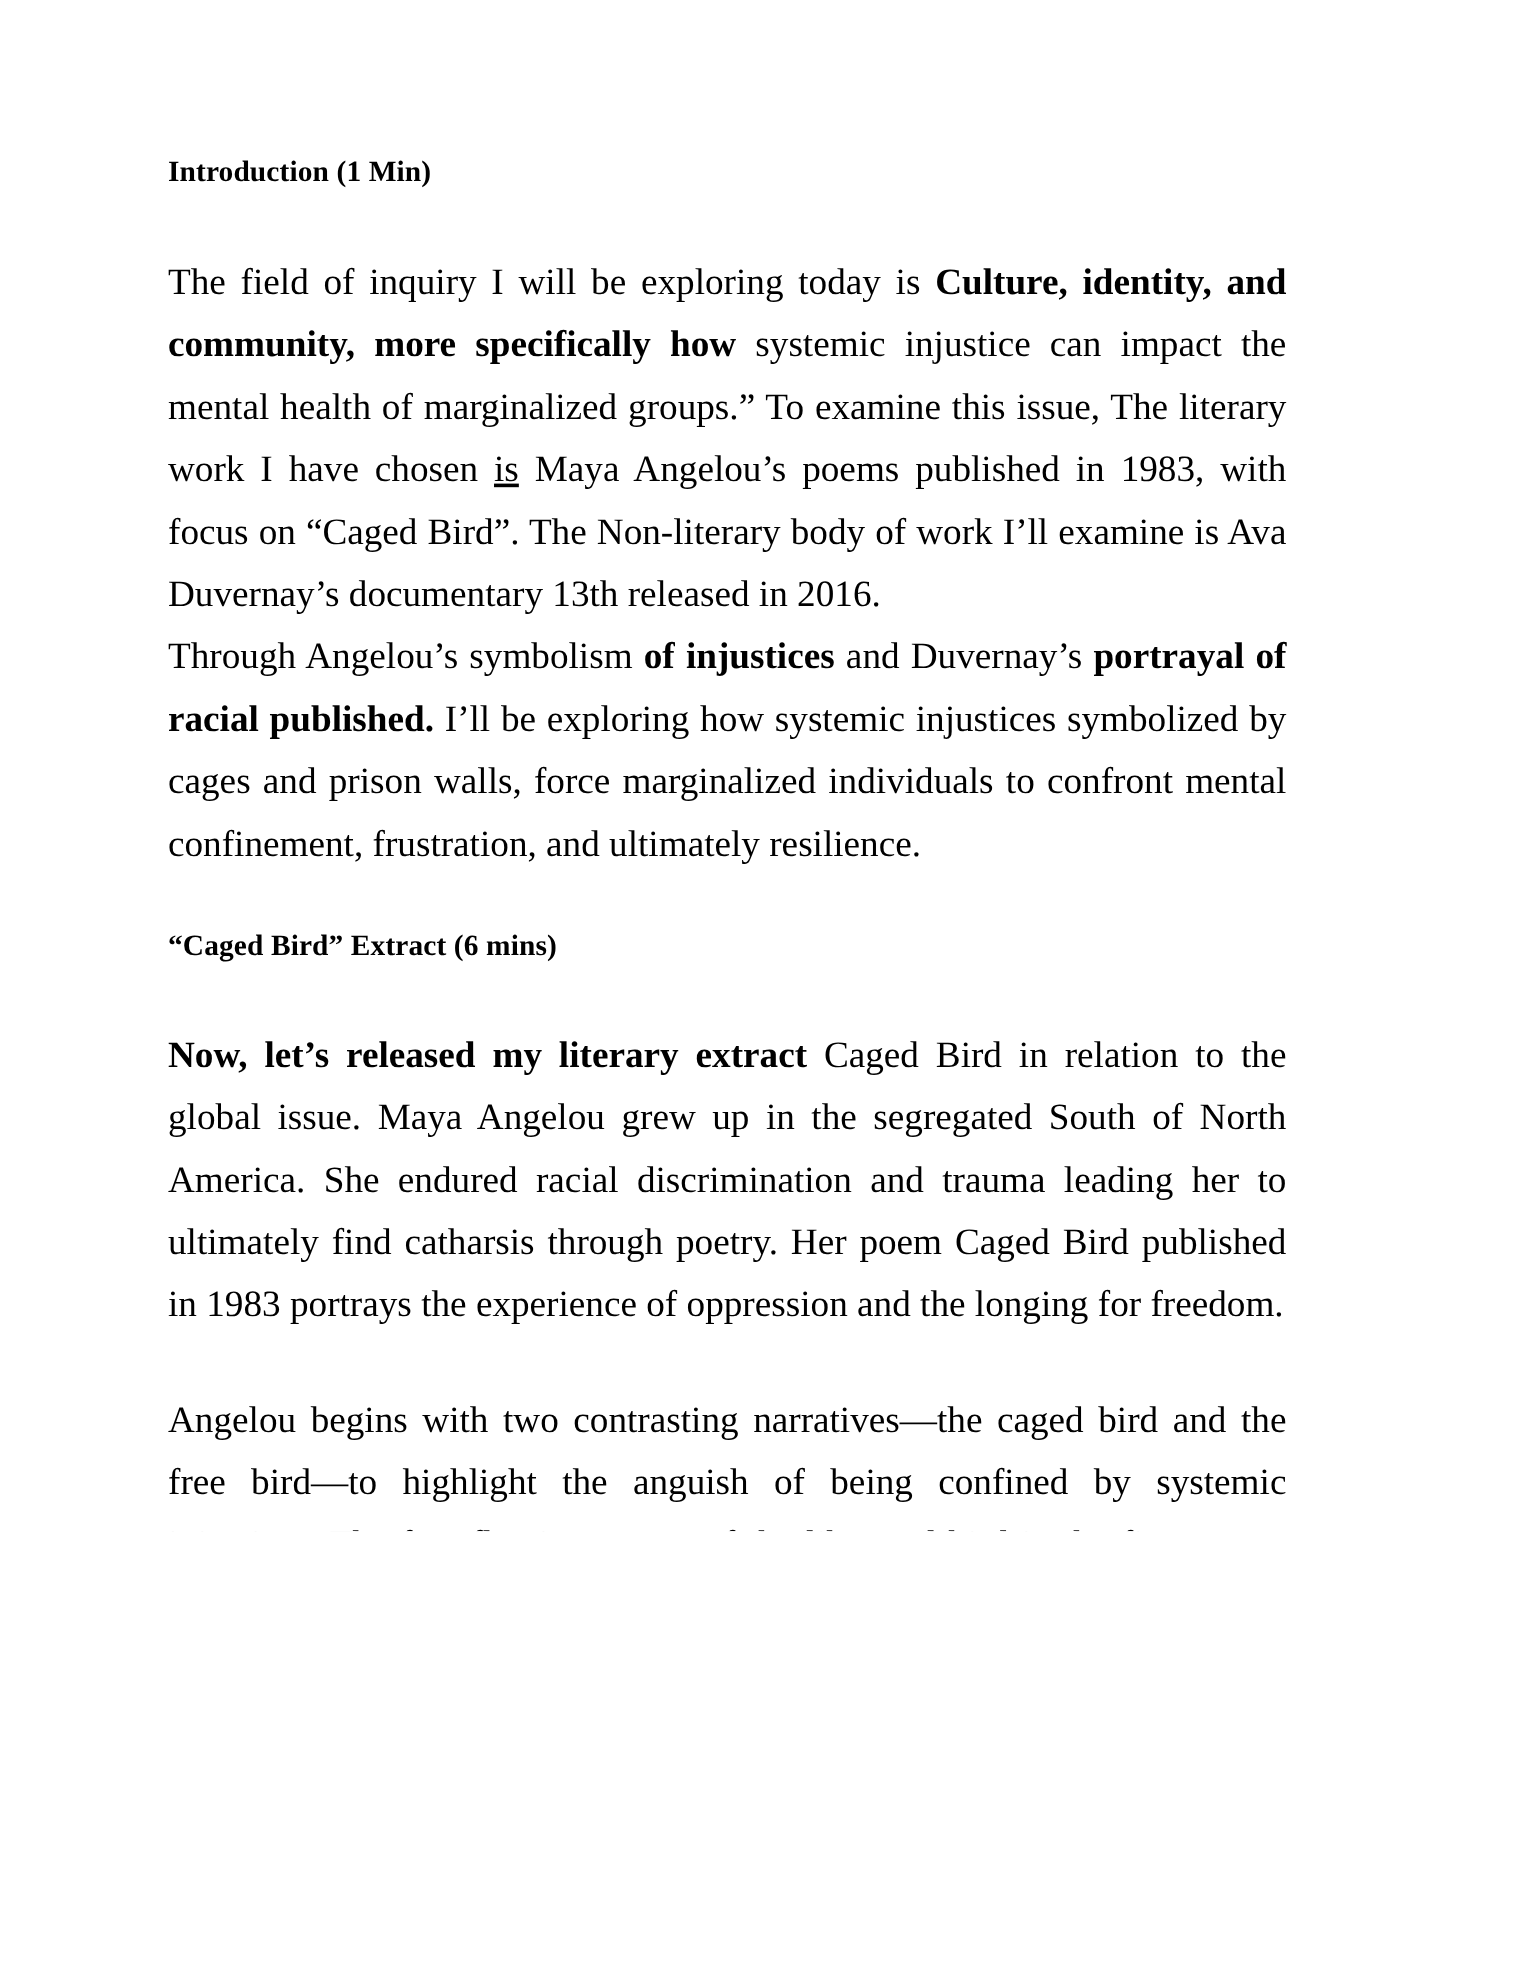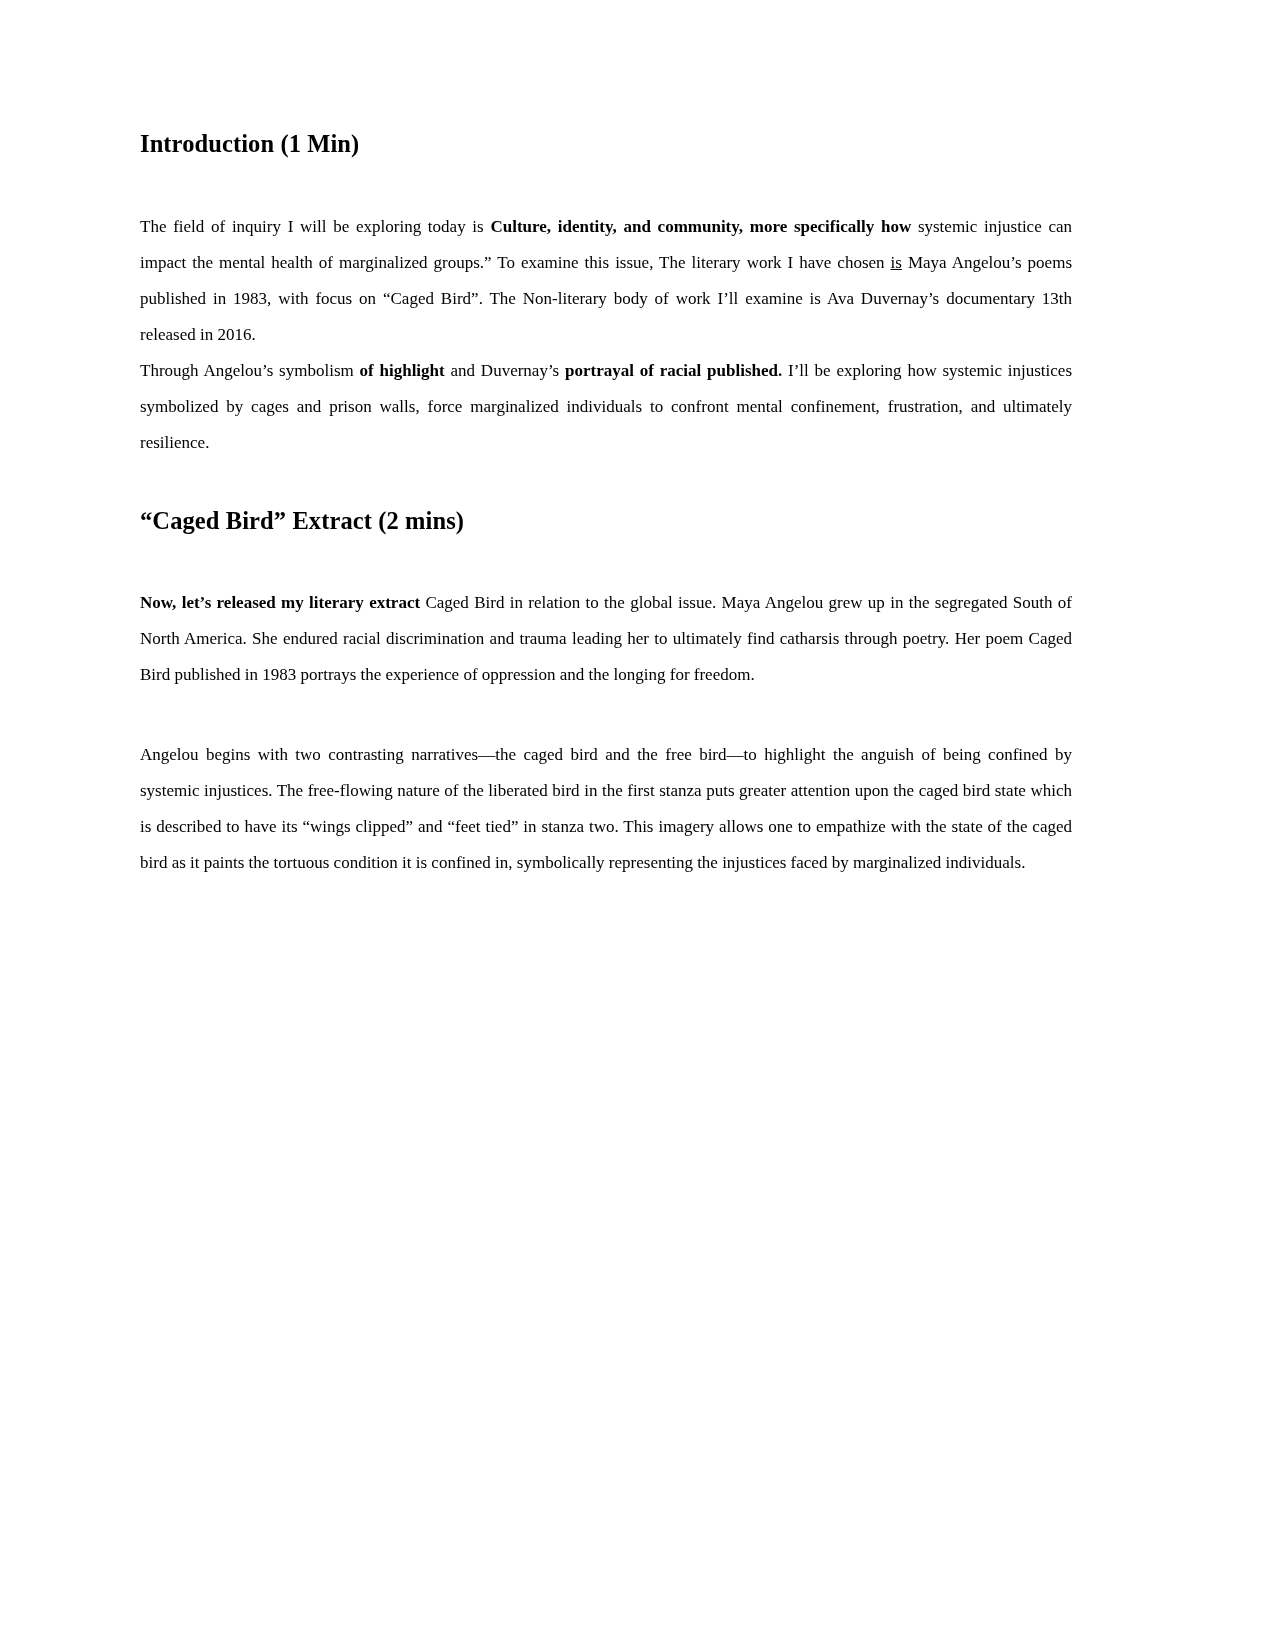--- a/index.html
+++ b/index.html
@@ -30,22 +30,22 @@
   h2.section-heading {
     font-size: 24.5px;
     font-weight: bold;
     line-height: 1.0;
     margin: 0;
     padding: 0;
     text-align: left;
     letter-spacing: 0.1px;
   }
   p.body-para {
-    font-size: 17px;
-    line-height: 36px;
+    font-size: 31px;
+    line-height: 52px;
     margin: 0;
     padding: 0;
     text-align: justify;
     text-justify: inter-word;
     hyphens: none;
   }
   .b { font-weight: bold; }
   .u { text-decoration: underline; }
   .gap-lg { height: 52px; }
   .gap-md { height: 44px; }
@@ -62,26 +62,26 @@
 
     <div class="gap-lg"></div>
 
     <p class="body-para">
       <span>The field of inquiry I will be exploring today is </span><span class="b">Culture, identity, and community, more specifically how</span><span> systemic injustice can impact the mental health of marginalized groups.” To examine this issue, The literary work I have chosen </span><span class="u">is</span><span> Maya Angelou’s poems published in 1983, with focus on “Caged Bird”. The Non-literary body of work I’ll examine is Ava Duvernay’s documentary 13th released in 2016.</span>
     </p>
 
     <div class="gap-sm"></div>
 
     <p class="body-para">
-      <span>Through Angelou’s symbolism </span><span class="b">of highlight</span><span> and Duvernay’s </span><span class="b">portrayal of racial published.</span><span> I’ll be exploring how systemic injustices symbolized by cages and prison walls, force marginalized individuals to confront mental confinement, frustration, and ultimately resilience.</span>
+      <span>Through Angelou’s symbolism </span><span class="b">of injustices</span><span> and Duvernay’s </span><span class="b">portrayal of racial published.</span><span> I’ll be exploring how systemic injustices symbolized by cages and prison walls, force marginalized individuals to confront mental confinement, frustration, and ultimately resilience.</span>
     </p>
 
     <div class="spacer-heading-top"></div>
 
-    <h2 class="section-heading">“Caged Bird” Extract (2 mins)</h2>
+    <h2 class="section-heading">“Caged Bird” Extract (6 mins)</h2>
 
     <div class="gap-lg"></div>
 
     <p class="body-para">
       <span class="b">Now, let’s released my literary extract</span><span> Caged Bird in relation to the global issue. Maya Angelou grew up in the segregated South of North America. She endured racial discrimination and trauma leading her to ultimately find catharsis through poetry. Her poem Caged Bird published in 1983 portrays the experience of oppression and the longing for freedom.</span>
     </p>
 
     <div class="gap-md"></div>
 
     <p class="body-para">

